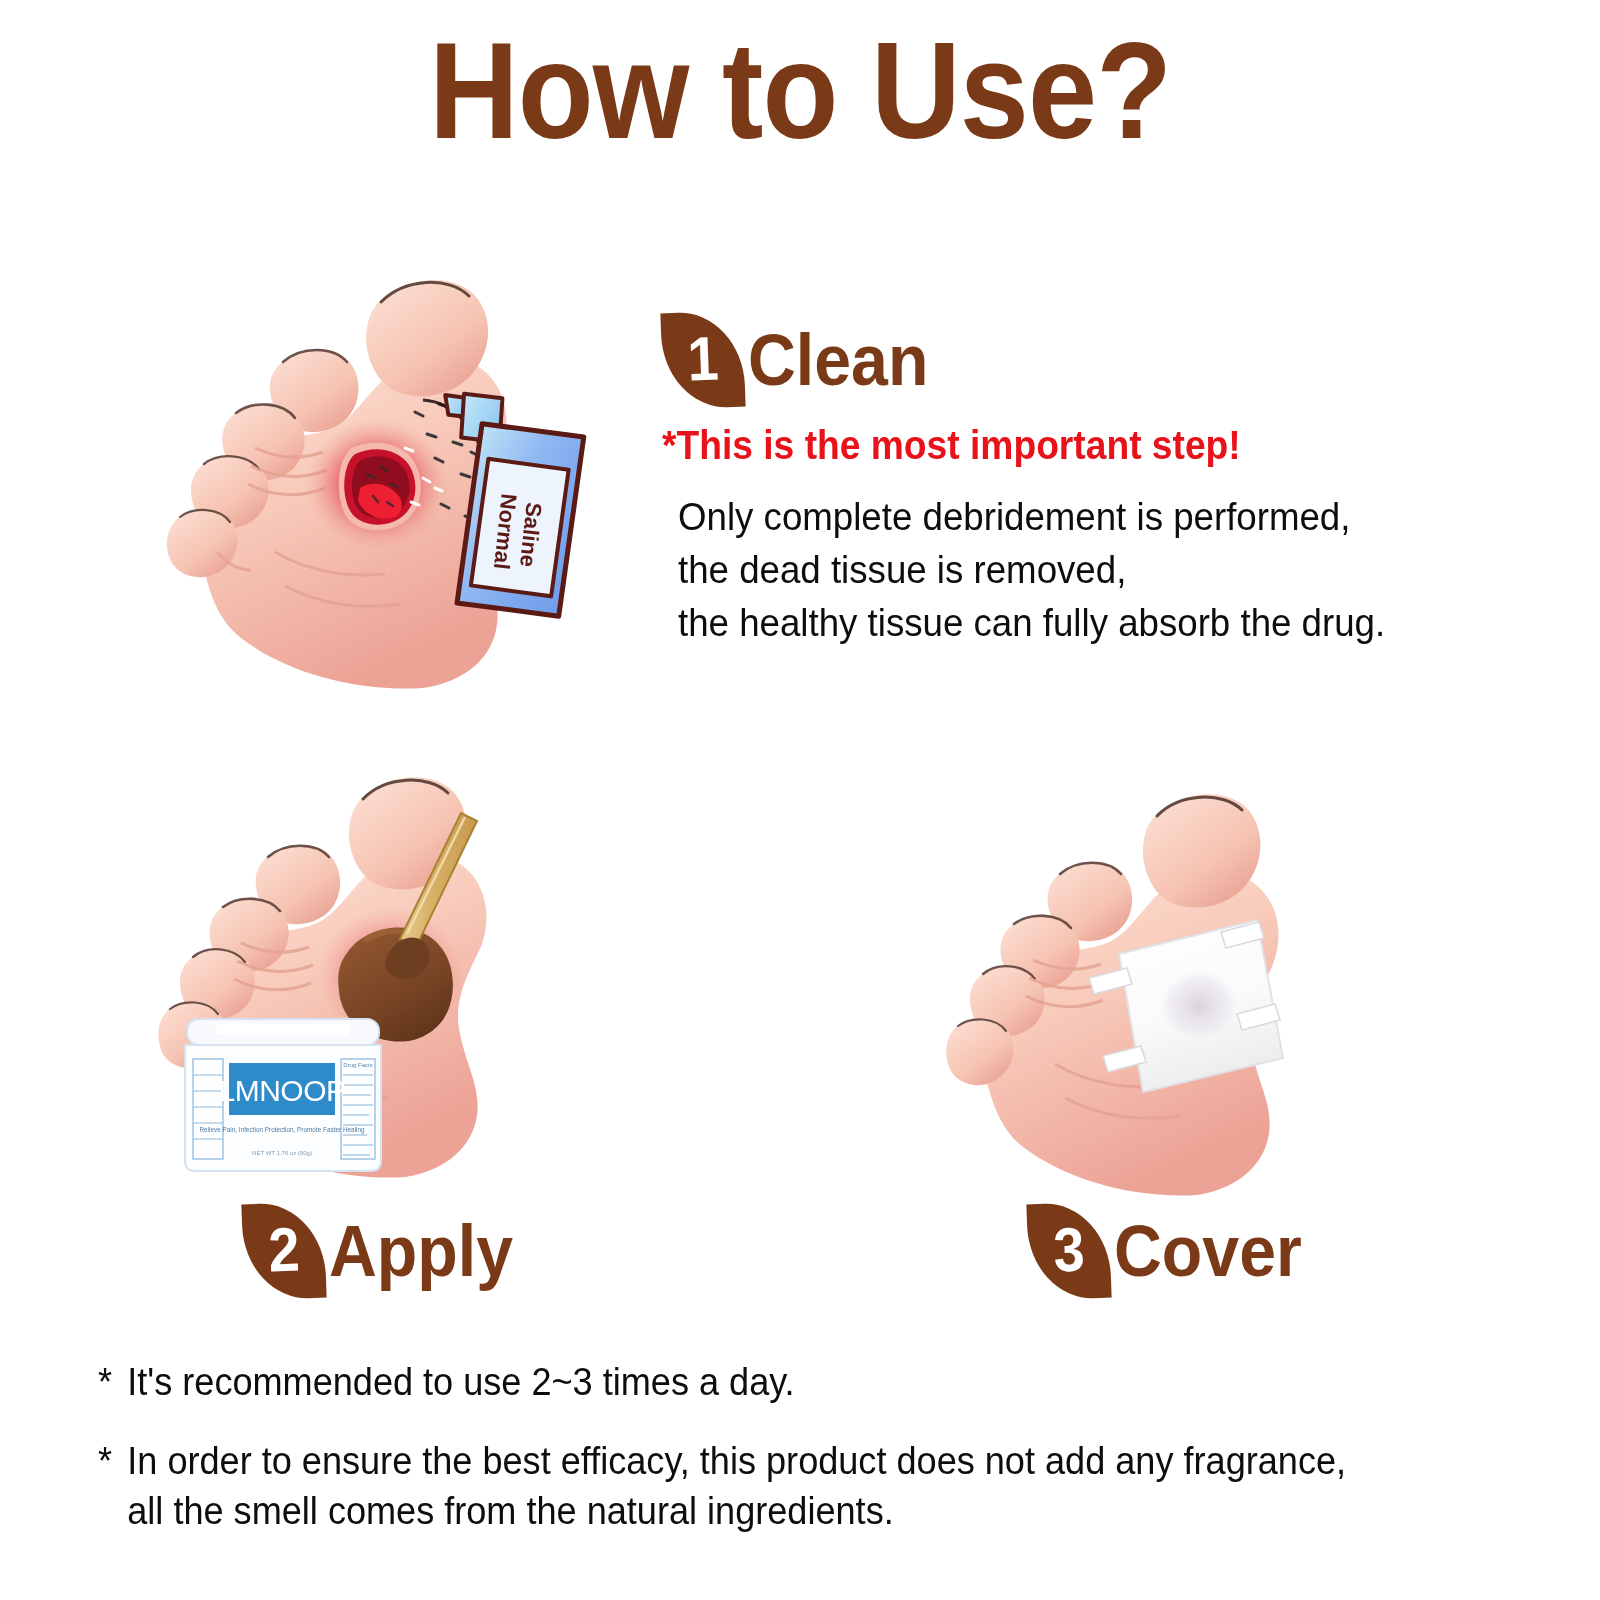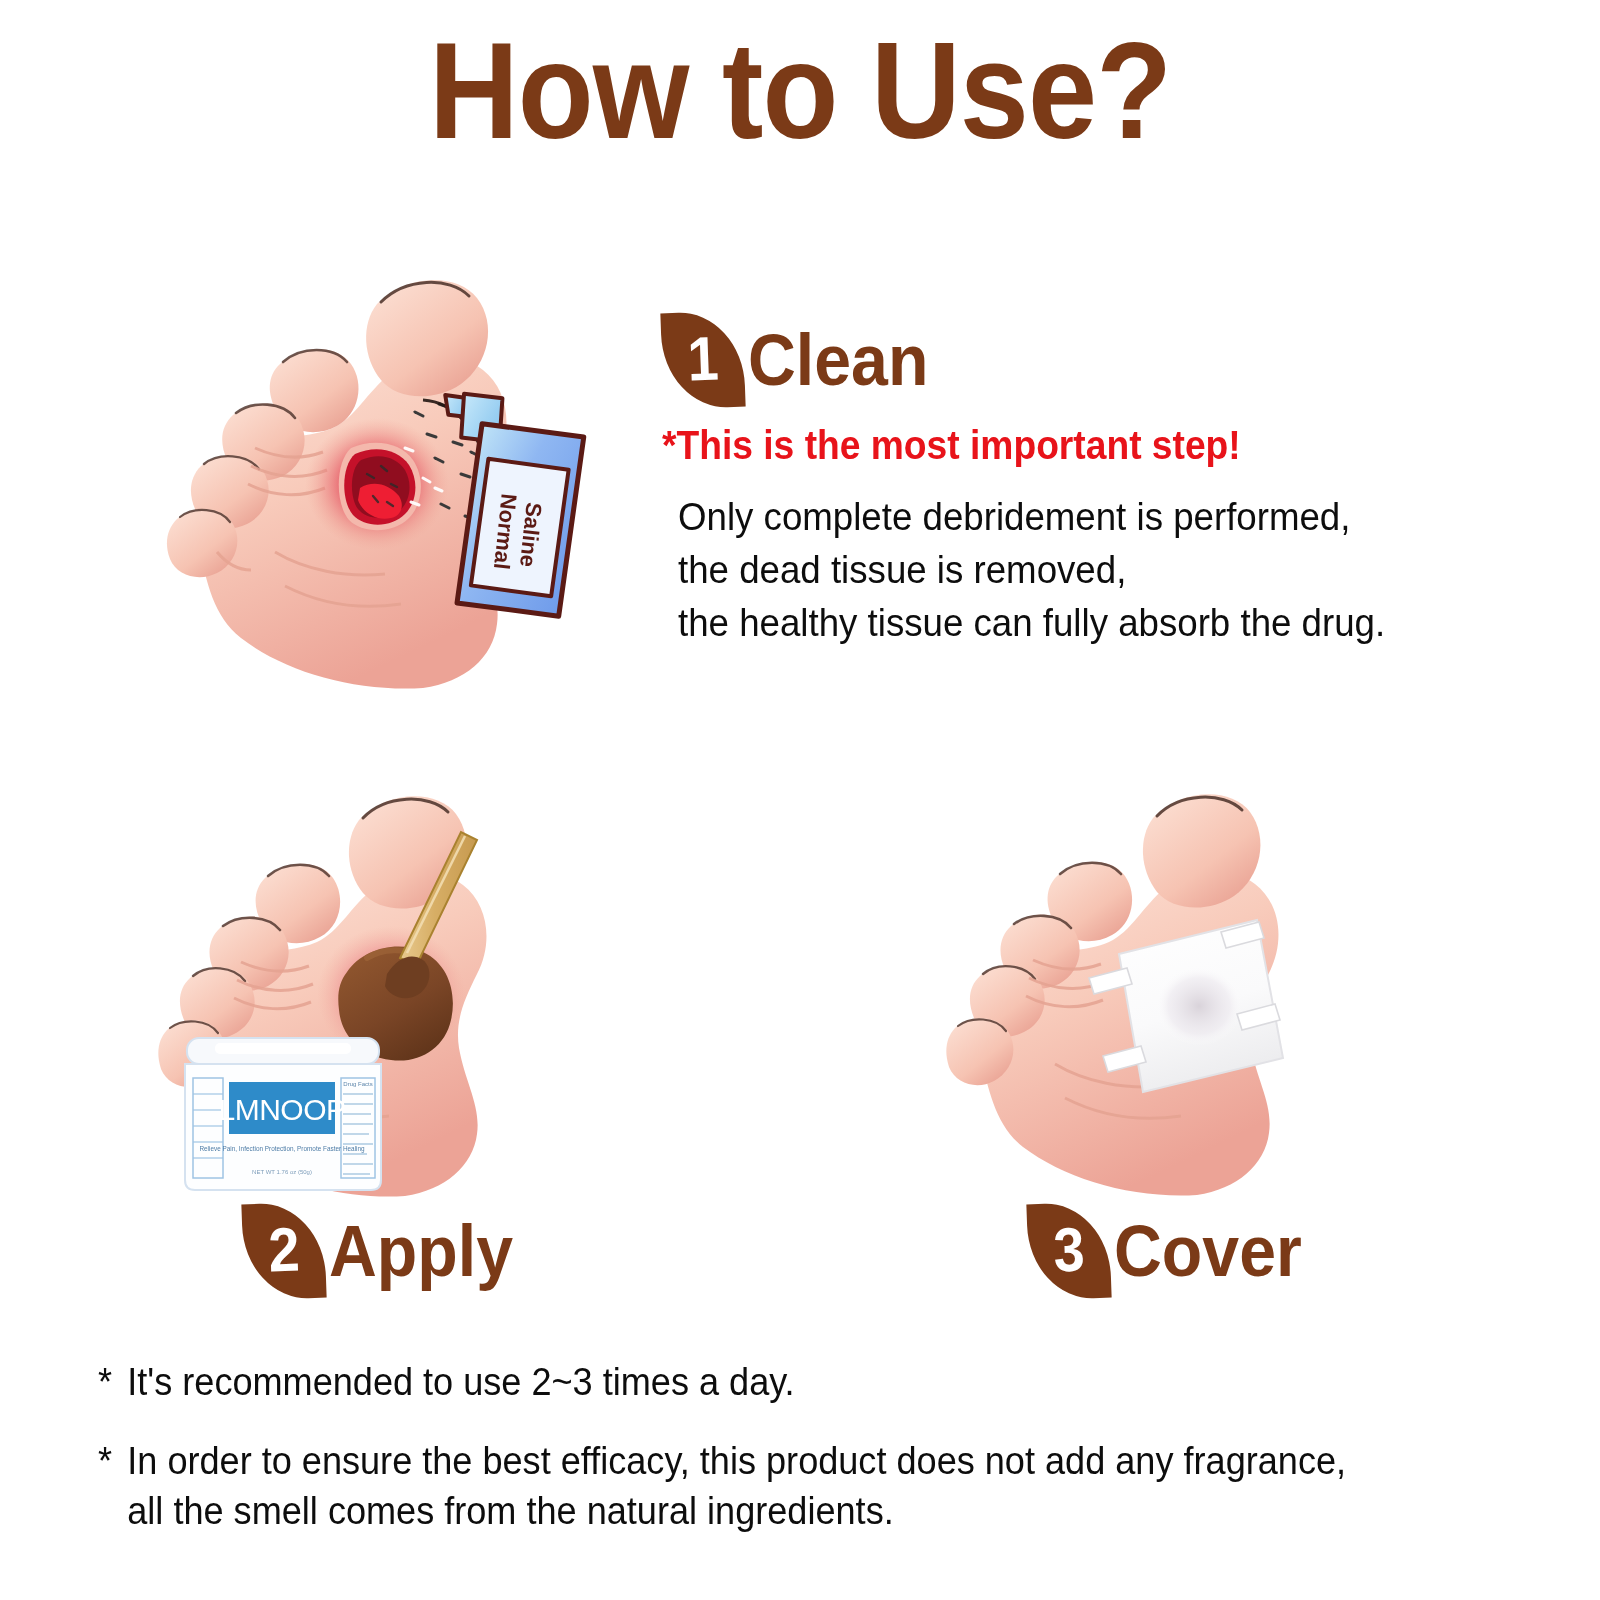--- a/index.html
+++ b/index.html
@@ -242,21 +242,21 @@
       <span class="word">Clean</span>
     </div>
     <div class="warn">*This is the most important step!</div>
     <div class="body-lines">
       <div>Only complete debridement is performed,</div>
       <div>the dead tissue is removed,</div>
       <div>the healthy tissue can fully absorb the drug.</div>
     </div>
   </div>
 
-  <div class="illu" style="left:105px;top:762px;">
+  <div class="illu" style="left:105px;top:743px;">
     <svg width="470" height="450" viewBox="0 0 470 450">
       <defs>
         <linearGradient id="sk2" x1="0" y1="0" x2="0.45" y2="1">
           <stop offset="0%" stop-color="#FDE4DA"></stop>
           <stop offset="45%" stop-color="#F8CBBB"></stop>
           <stop offset="100%" stop-color="#ECA396"></stop>
         </linearGradient>
         <linearGradient id="sk2b" x1="0.1" y1="0" x2="0.9" y2="1">
           <stop offset="0%" stop-color="#FCE0D4"></stop>
           <stop offset="60%" stop-color="#F6C3B2"></stop>

